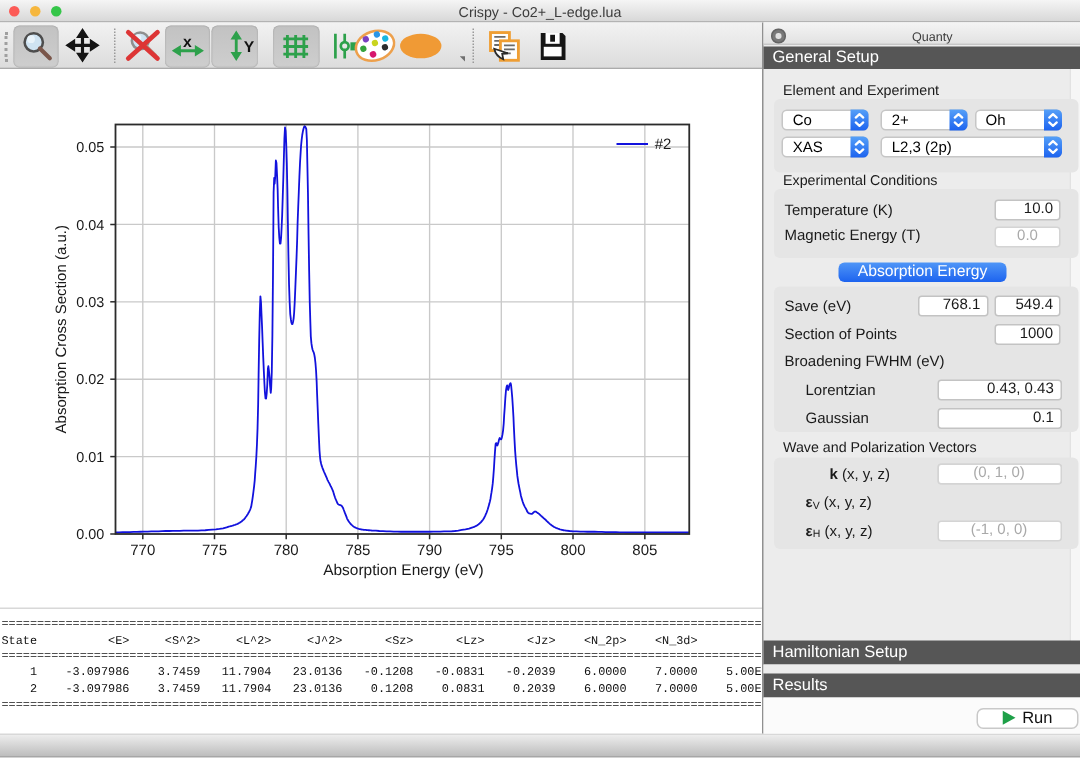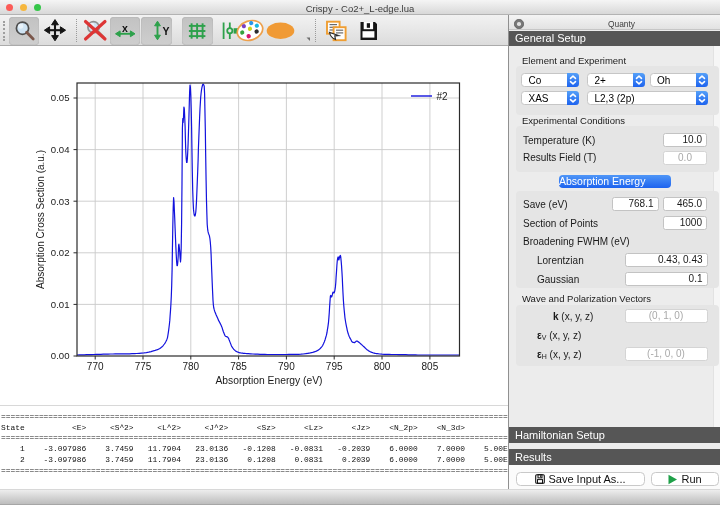--- a/index.html
+++ b/index.html
@@ -28,21 +28,21 @@
 #dockbtn:before{content:"";position:absolute;left:2.2px;top:2.2px;width:3.6px;height:3.6px;background:#e0e0e0;border-radius:50%}
 .dbar{left:0;width:211px;height:15px;background:#565656;color:#fff;font-size:11px;line-height:15px;padding-left:6px}
 .gb{left:7px;width:203px;background:#e5e5e5;border-radius:4px}
 .lab{font-size:9.5px;color:#1a1a1a}
 .fld{position:absolute;background:#fff;border:1px solid #c3c3c3;border-radius:2.5px;font-size:10px;color:#1a1a1a;text-align:right;padding-right:4px;height:14px;line-height:12.5px}
 .fldg{color:#a9a9a9;text-align:center;padding-right:0;border-color:#d4d4d4}
 .combo{position:absolute;height:14px;background:#fff;border:1px solid #c6c6c6;border-radius:3.5px;font-size:10px;color:#000}
 .combo span{position:absolute;left:6.5px;top:1px}
 .cap{position:absolute;right:-1px;top:-1px;width:11.5px;height:14px;border-radius:0 3.5px 3.5px 0;background:linear-gradient(#55a0f8,#1d63ef)}
 .cap svg{position:absolute;left:0.8px;top:1px}
-.btnblue{position:absolute;background:linear-gradient(#4f96f7,#1d63ef);border-radius:4px;color:#fff;font-size:10.5px;text-align:left}
+.btnblue{position:absolute;background:linear-gradient(#4f96f7,#1d63ef);border-radius:4px;color:#fff;font-size:10.5px;text-align:center}
 .wbtn{position:absolute;background:#fff;border:1px solid #c9c9c9;border-radius:4.5px;height:14px;font-size:11px;color:#111;text-align:center}
 svg{display:block}
 </style></head>
 <body>
 <div id="win">
 
   <div id="titlebar" class="abs"></div>
   <div class="abs tl" style="left:6px;background:#fc5b57"></div>
   <div class="abs tl" style="left:20px;background:#f6b73e"></div>
   <div class="abs tl" style="left:34px;background:#35c649"></div>
@@ -255,29 +255,29 @@
             <path d="M2.5 4.4 L5 2.1 L7.5 4.4" fill="none" stroke="#fff" stroke-width="1.5" stroke-linecap="round" stroke-linejoin="round"></path>
             <path d="M2.5 7.6 L5 9.9 L7.5 7.6" fill="none" stroke="#fff" stroke-width="1.5" stroke-linecap="round" stroke-linejoin="round"></path>
           </svg>
         </i>
       </div>
 
     <div class="abs lab" style="left:13px;top:99.5px">Experimental Conditions</div>
     <div class="abs gb" style="top:111px;height:46px"></div>
     <div class="abs lab" style="left:14px;top:119.5px;font-size:10px">Temperature (K)</div>
     <div class="fld" style="left:154px;top:118px;width:44px">10.0</div>
-    <div class="abs lab" style="left:14px;top:137px;font-size:10px">Results Field (T)</div>
+    <div class="abs lab" style="left:14px;top:137px;font-size:10px">Magnetic Energy (T)</div>
     <div class="fld fldg" style="left:154px;top:136px;width:44px">0.0</div>
 
     <div class="btnblue" style="left:50px;top:160px;width:112px;height:13px;line-height:13px">Absorption Energy</div>
 
     <div class="abs gb" style="top:175.5px;height:97.5px"></div>
     <div class="abs lab" style="left:14px;top:183.5px;font-size:10px">Save (eV)</div>
     <div class="fld" style="left:102.5px;top:181.5px;width:47px">768.1</div>
-    <div class="fld" style="left:154px;top:181.5px;width:44px">465.0</div>
+    <div class="fld" style="left:154px;top:181.5px;width:44px">549.4</div>
     <div class="abs lab" style="left:14px;top:202.5px;font-size:10px">Section of Points</div>
     <div class="fld" style="left:154px;top:200.5px;width:44px">1000</div>
     <div class="abs lab" style="left:14px;top:220.5px;font-size:10px">Broadening FWHM (eV)</div>
     <div class="abs lab" style="left:28px;top:240px;font-size:10px">Lorentzian</div>
     <div class="fld" style="left:115.5px;top:238px;width:83px">0.43, 0.43</div>
     <div class="abs lab" style="left:28px;top:259px;font-size:10px">Gaussian</div>
     <div class="fld" style="left:115.5px;top:257px;width:83px">0.1</div>
 
     <div class="abs lab" style="left:13px;top:277.5px">Wave and Polarization Vectors</div>
     <div class="abs gb" style="top:289.5px;height:61px"></div>
@@ -285,23 +285,17 @@
     <div class="fld fldg" style="left:115.5px;top:293.5px;width:83px">(0, 0, -1)</div>
     <div class="abs lab" style="left:28px;top:314.5px;font-size:10px"><b>ε</b><span style="font-size:7px;vertical-align:-1px">V</span> (x, y, z)</div>
     <div class="fld fldg" style="left:115.5px;top:294px;width:83px">(0, 1, 0)</div>
     <div class="abs lab" style="left:28px;top:333.5px;font-size:10px"><b>ε</b><span style="font-size:7px;vertical-align:-1px">H</span> (x, y, z)</div>
     <div class="fld fldg" style="left:115.5px;top:331.5px;width:83px">(-1, 0, 0)</div>
 
     <div class="abs dbar" style="top:412px;height:16px;line-height:16px">Hamiltonian Setup</div>
     <div class="abs" style="left:0;top:428px;width:211px;height:5.5px;background:#ececec"></div>
     <div class="abs dbar" style="top:433.5px;height:16px;line-height:16px">Results</div>
     <div class="abs" style="left:0;top:449.5px;width:211px;height:24.5px;background:#fbfbfb"></div>
-    <div class="wbtn" style="left:7px;top:456.5px;width:129px;line-height:13px"><svg width="10" height="10" viewBox="0 0 10 10" style="display:inline-block;vertical-align:-1.5px">
-          <rect x="0.7" y="0.7" width="8.6" height="8.6" rx="1" fill="none" stroke="#111" stroke-width="1.1"></rect>
-          <rect x="3" y="0.7" width="4" height="3.2" fill="none" stroke="#111" stroke-width="1"></rect>
-          <line x1="5.7" y1="1.2" x2="5.7" y2="3.4" stroke="#111" stroke-width="1"></line>
-          <rect x="2.5" y="5.6" width="5" height="3.7" fill="none" stroke="#111" stroke-width="1"></rect>
-        </svg> Save Input As...</div>
     <div class="wbtn" style="left:141.5px;top:456.5px;width:68px;line-height:13px"><svg width="11" height="11" viewBox="0 0 11 11" style="display:inline-block;vertical-align:-2px">
           <path d="M1.5 0.8 L10 5.5 L1.5 10.2 Z" fill="#1ea048"></path>
         </svg> Run</div>
   </div>
 </div>
 
 </body></html>

